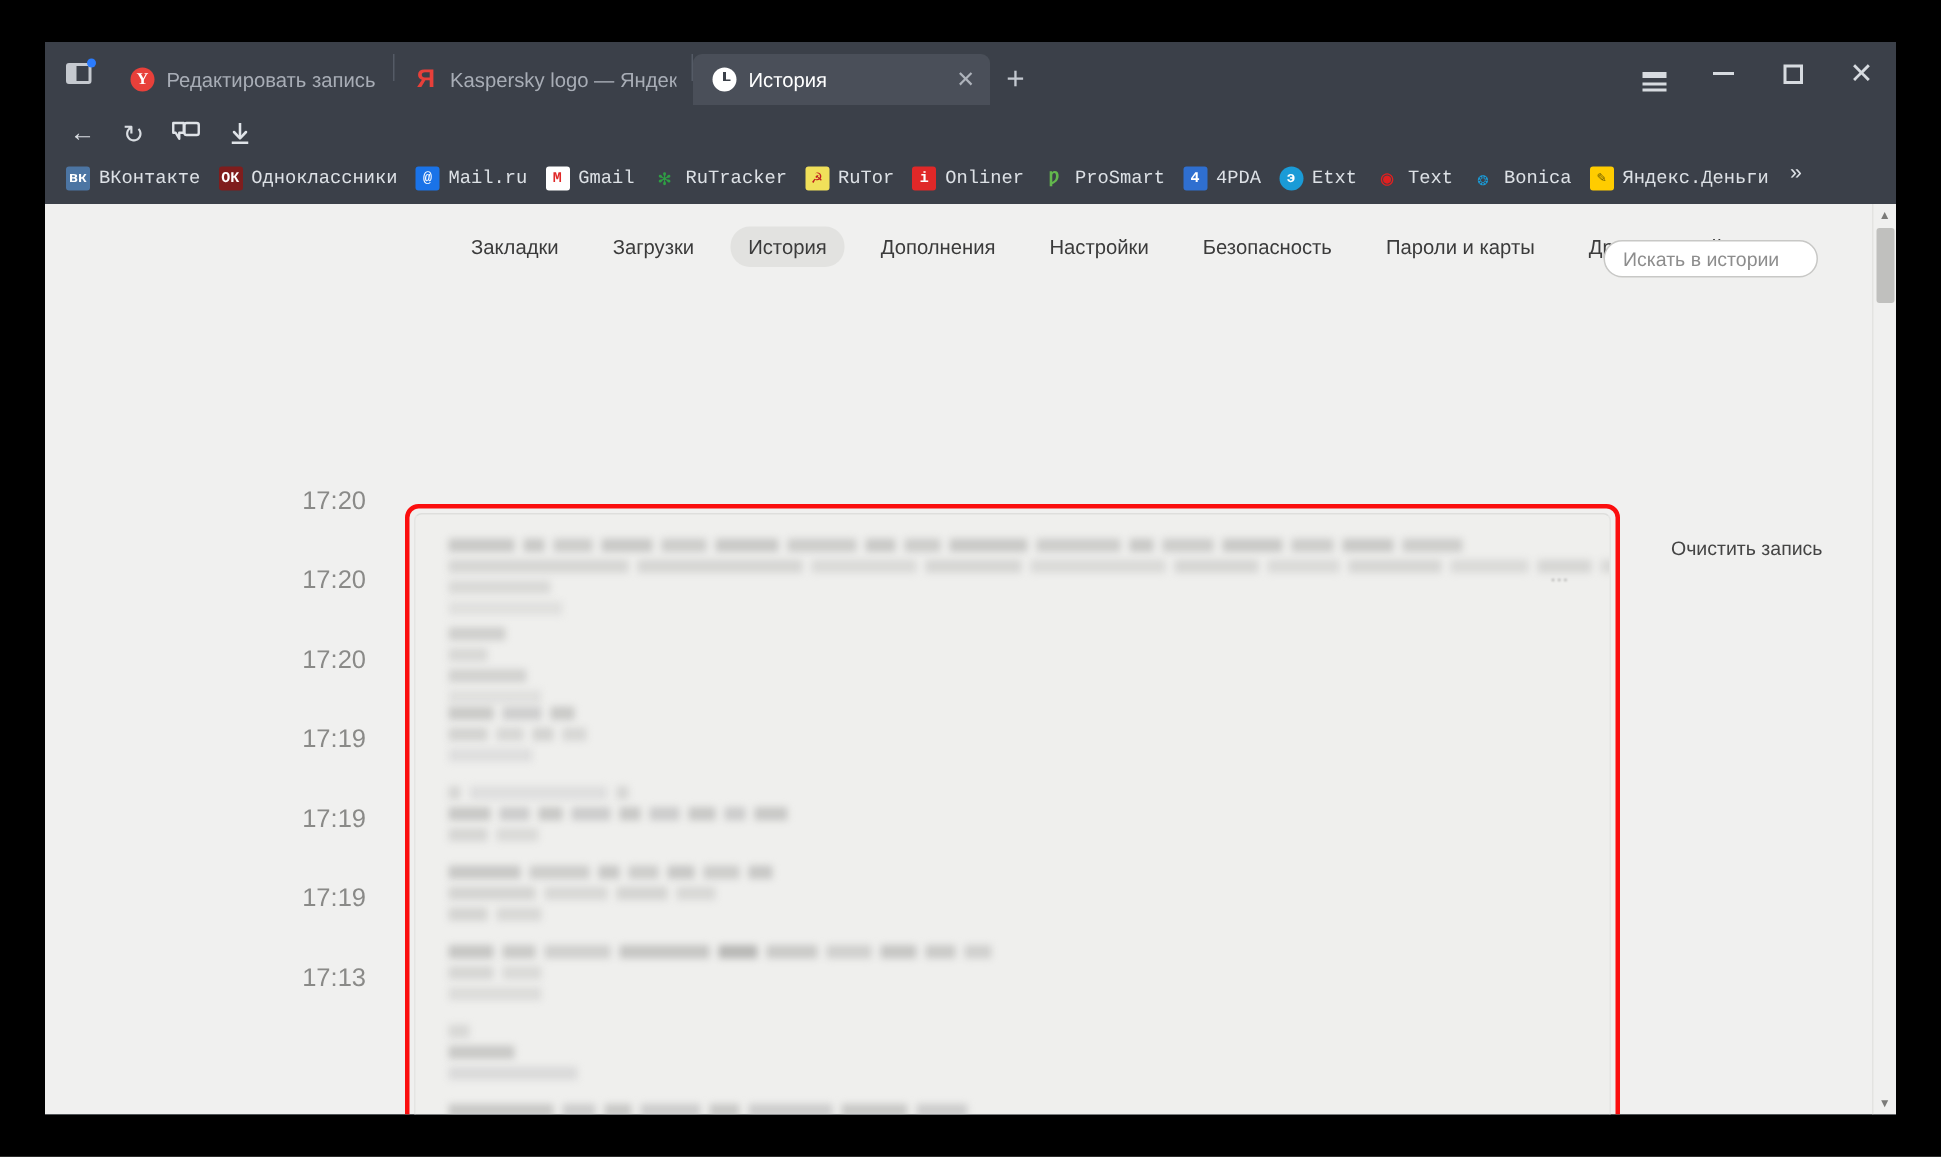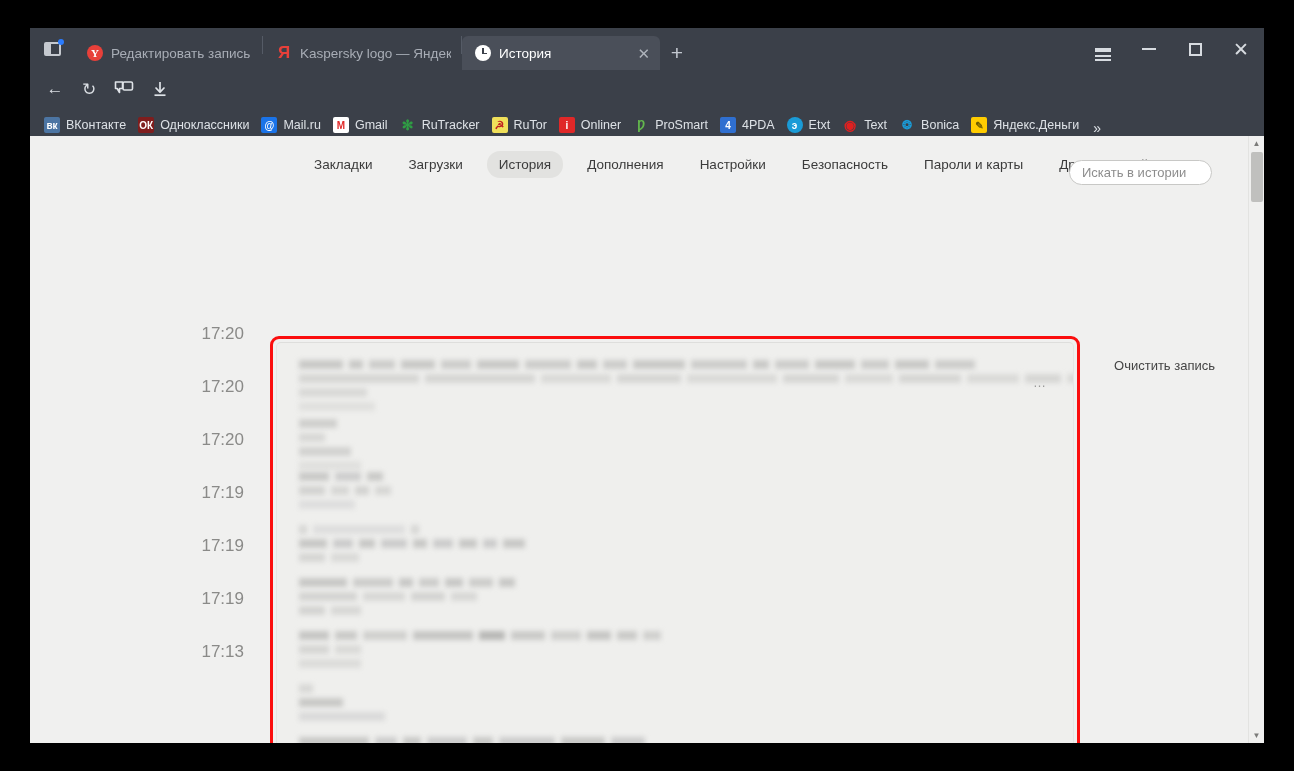--- a/index.html
+++ b/index.html
@@ -203,24 +203,25 @@
     width: 36px; height: 30px;
     display: flex; align-items: center; justify-content: center;
     color: #dfe3e8;
   }
 
   
   .bookmarks {
     height: 28px;
     background: #3b4049;
     display: flex;
-    align-items: flex-end;
+    align-items: flex-start;
     padding-left: 8px;
     overflow: hidden;
     white-space: nowrap;
+    font-family: Liberation Mono, monospace;
   }
   .bm {
     display: flex;
     align-items: center;
     height: 22px;
     padding: 0 6px;
     color: #dde1e6;
     font-size: 12.5px;
     border-radius: 3px;
     flex: 0 0 auto;

